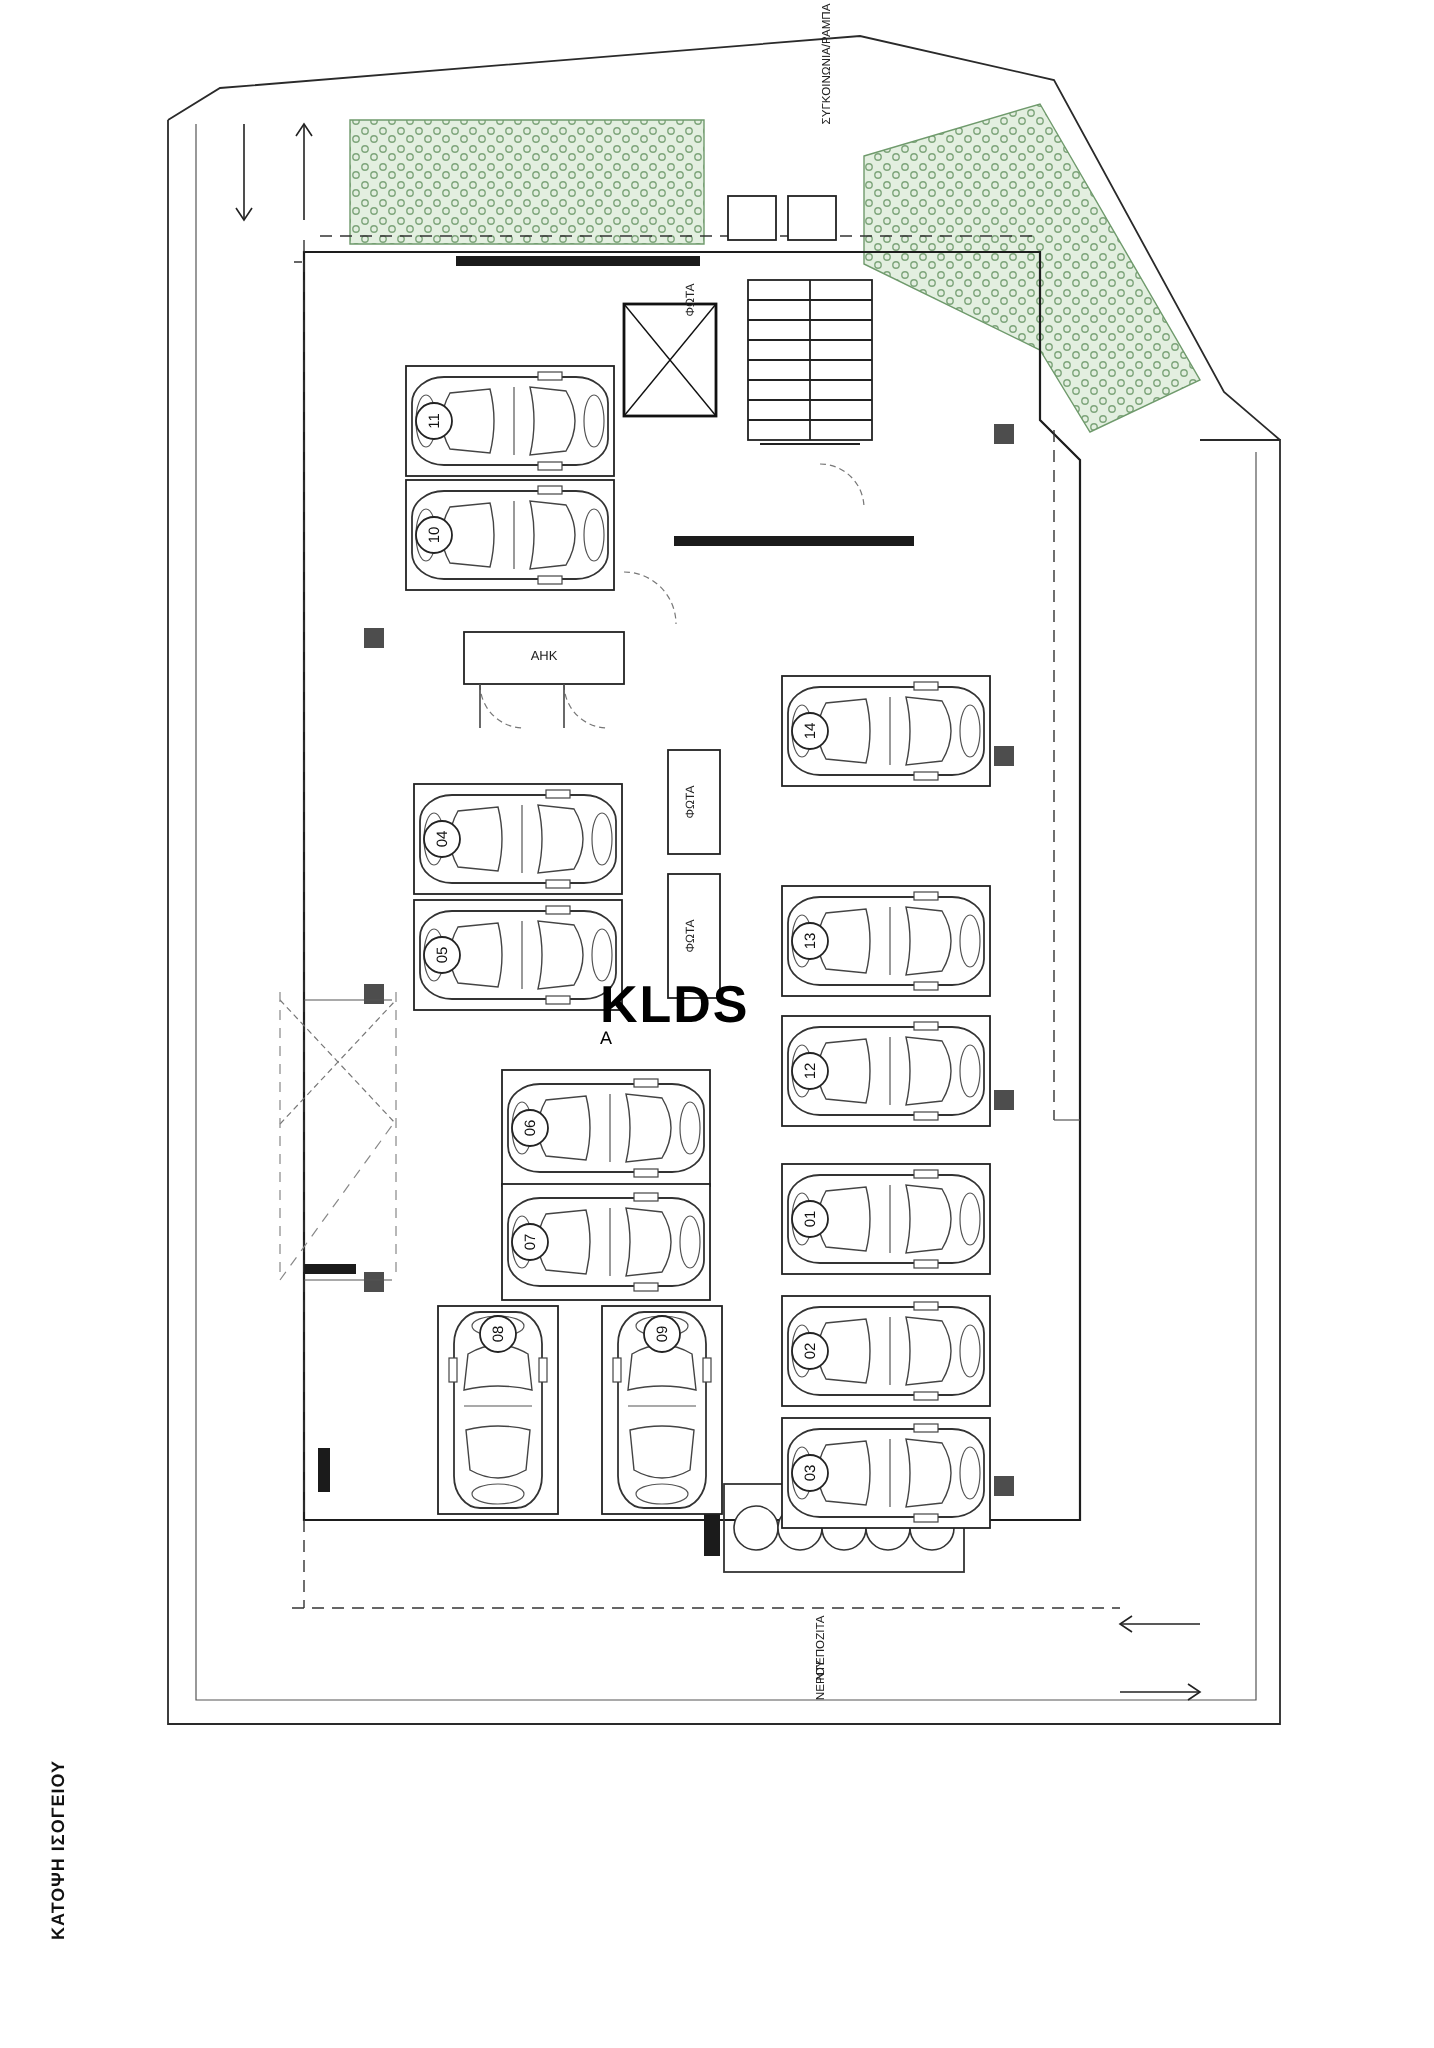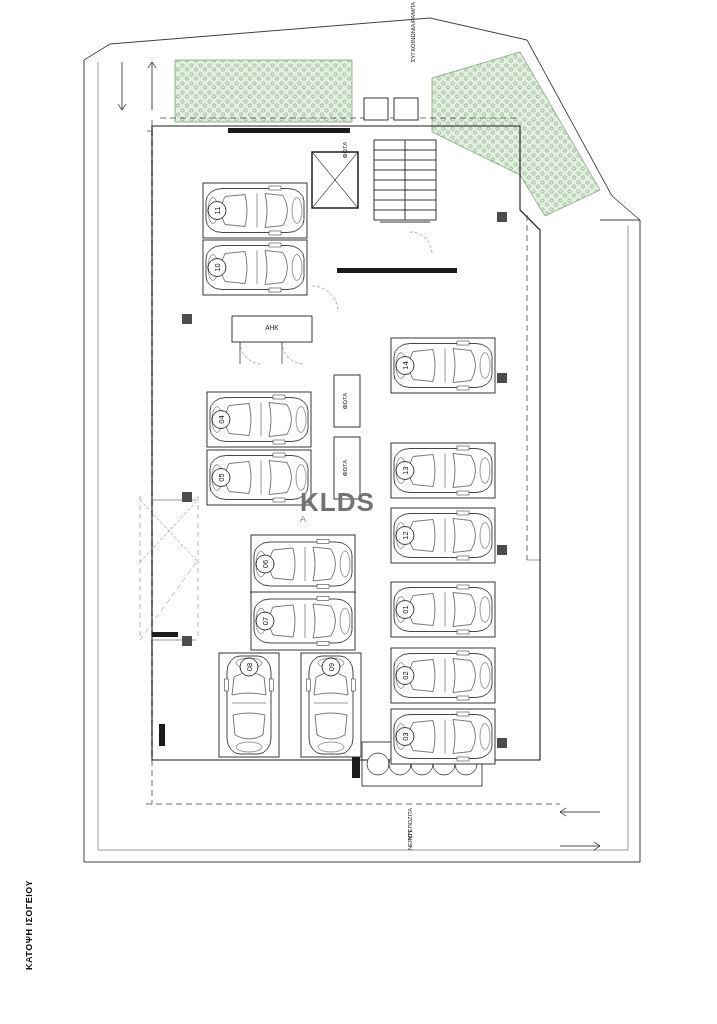--- a/index.html
+++ b/index.html
@@ -8,21 +8,21 @@
   .plan{position:absolute;left:0;top:0;width:717px;height:1024px;}
   svg{display:block;}
   .lbl{font-family:"Liberation Sans", sans-serif;fill:#222;}
   .title-v{
     position:absolute;left:24px;top:880px;
     transform-origin:left top;transform:rotate(-90deg) translate(-100%,0);
     font-size:9px;letter-spacing:.5px;font-weight:bold;color:#111;white-space:nowrap;
   }
   .wm{
     position:absolute;left:300px;top:487px;width:140px;height:40px;
-    color:#737373;font-size:26px;font-weight:bold;letter-spacing:1px;
+    color:#000000;font-size:26px;font-weight:bold;letter-spacing:1px;
     pointer-events:none;user-select:none;
   }
   .wm small{display:block;font-size:9px;font-weight:normal;letter-spacing:4px;margin-top:-4px;}
 </style>
 </head>
 <body>
 
 <div class="plan">
 <svg width="717" height="1024" viewBox="0 0 717 1024" xmlns="http://www.w3.org/2000/svg">
   <defs>

